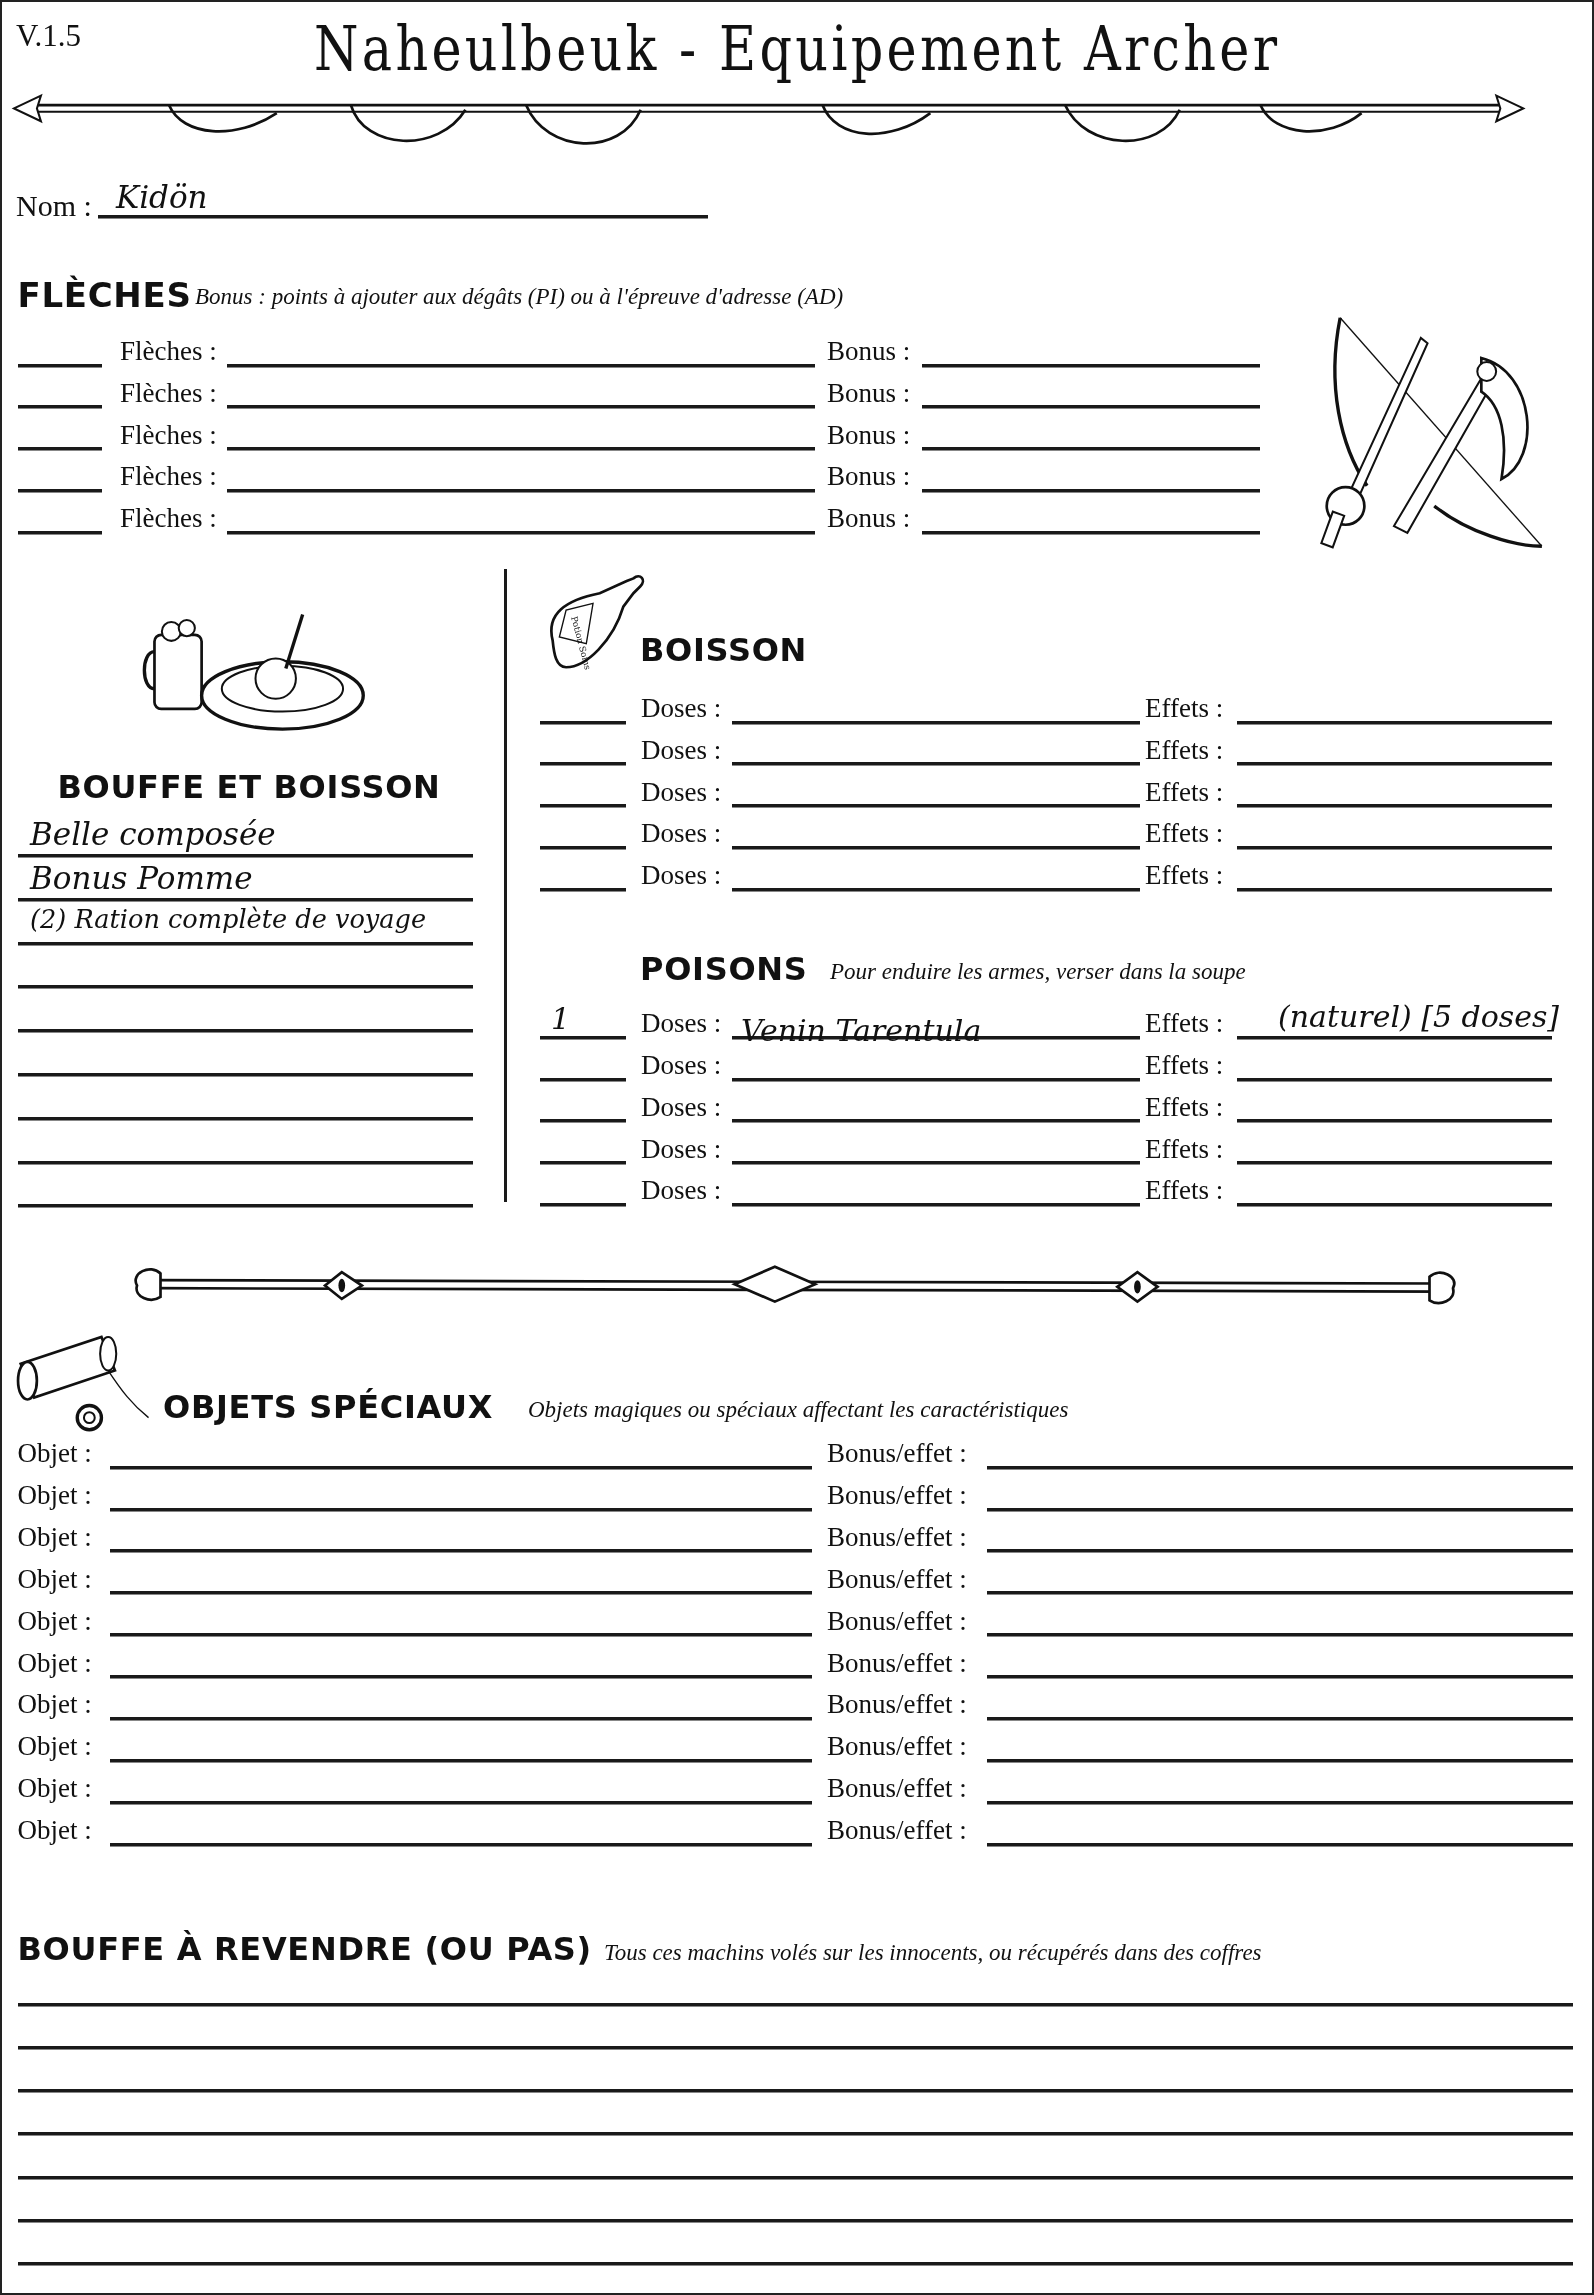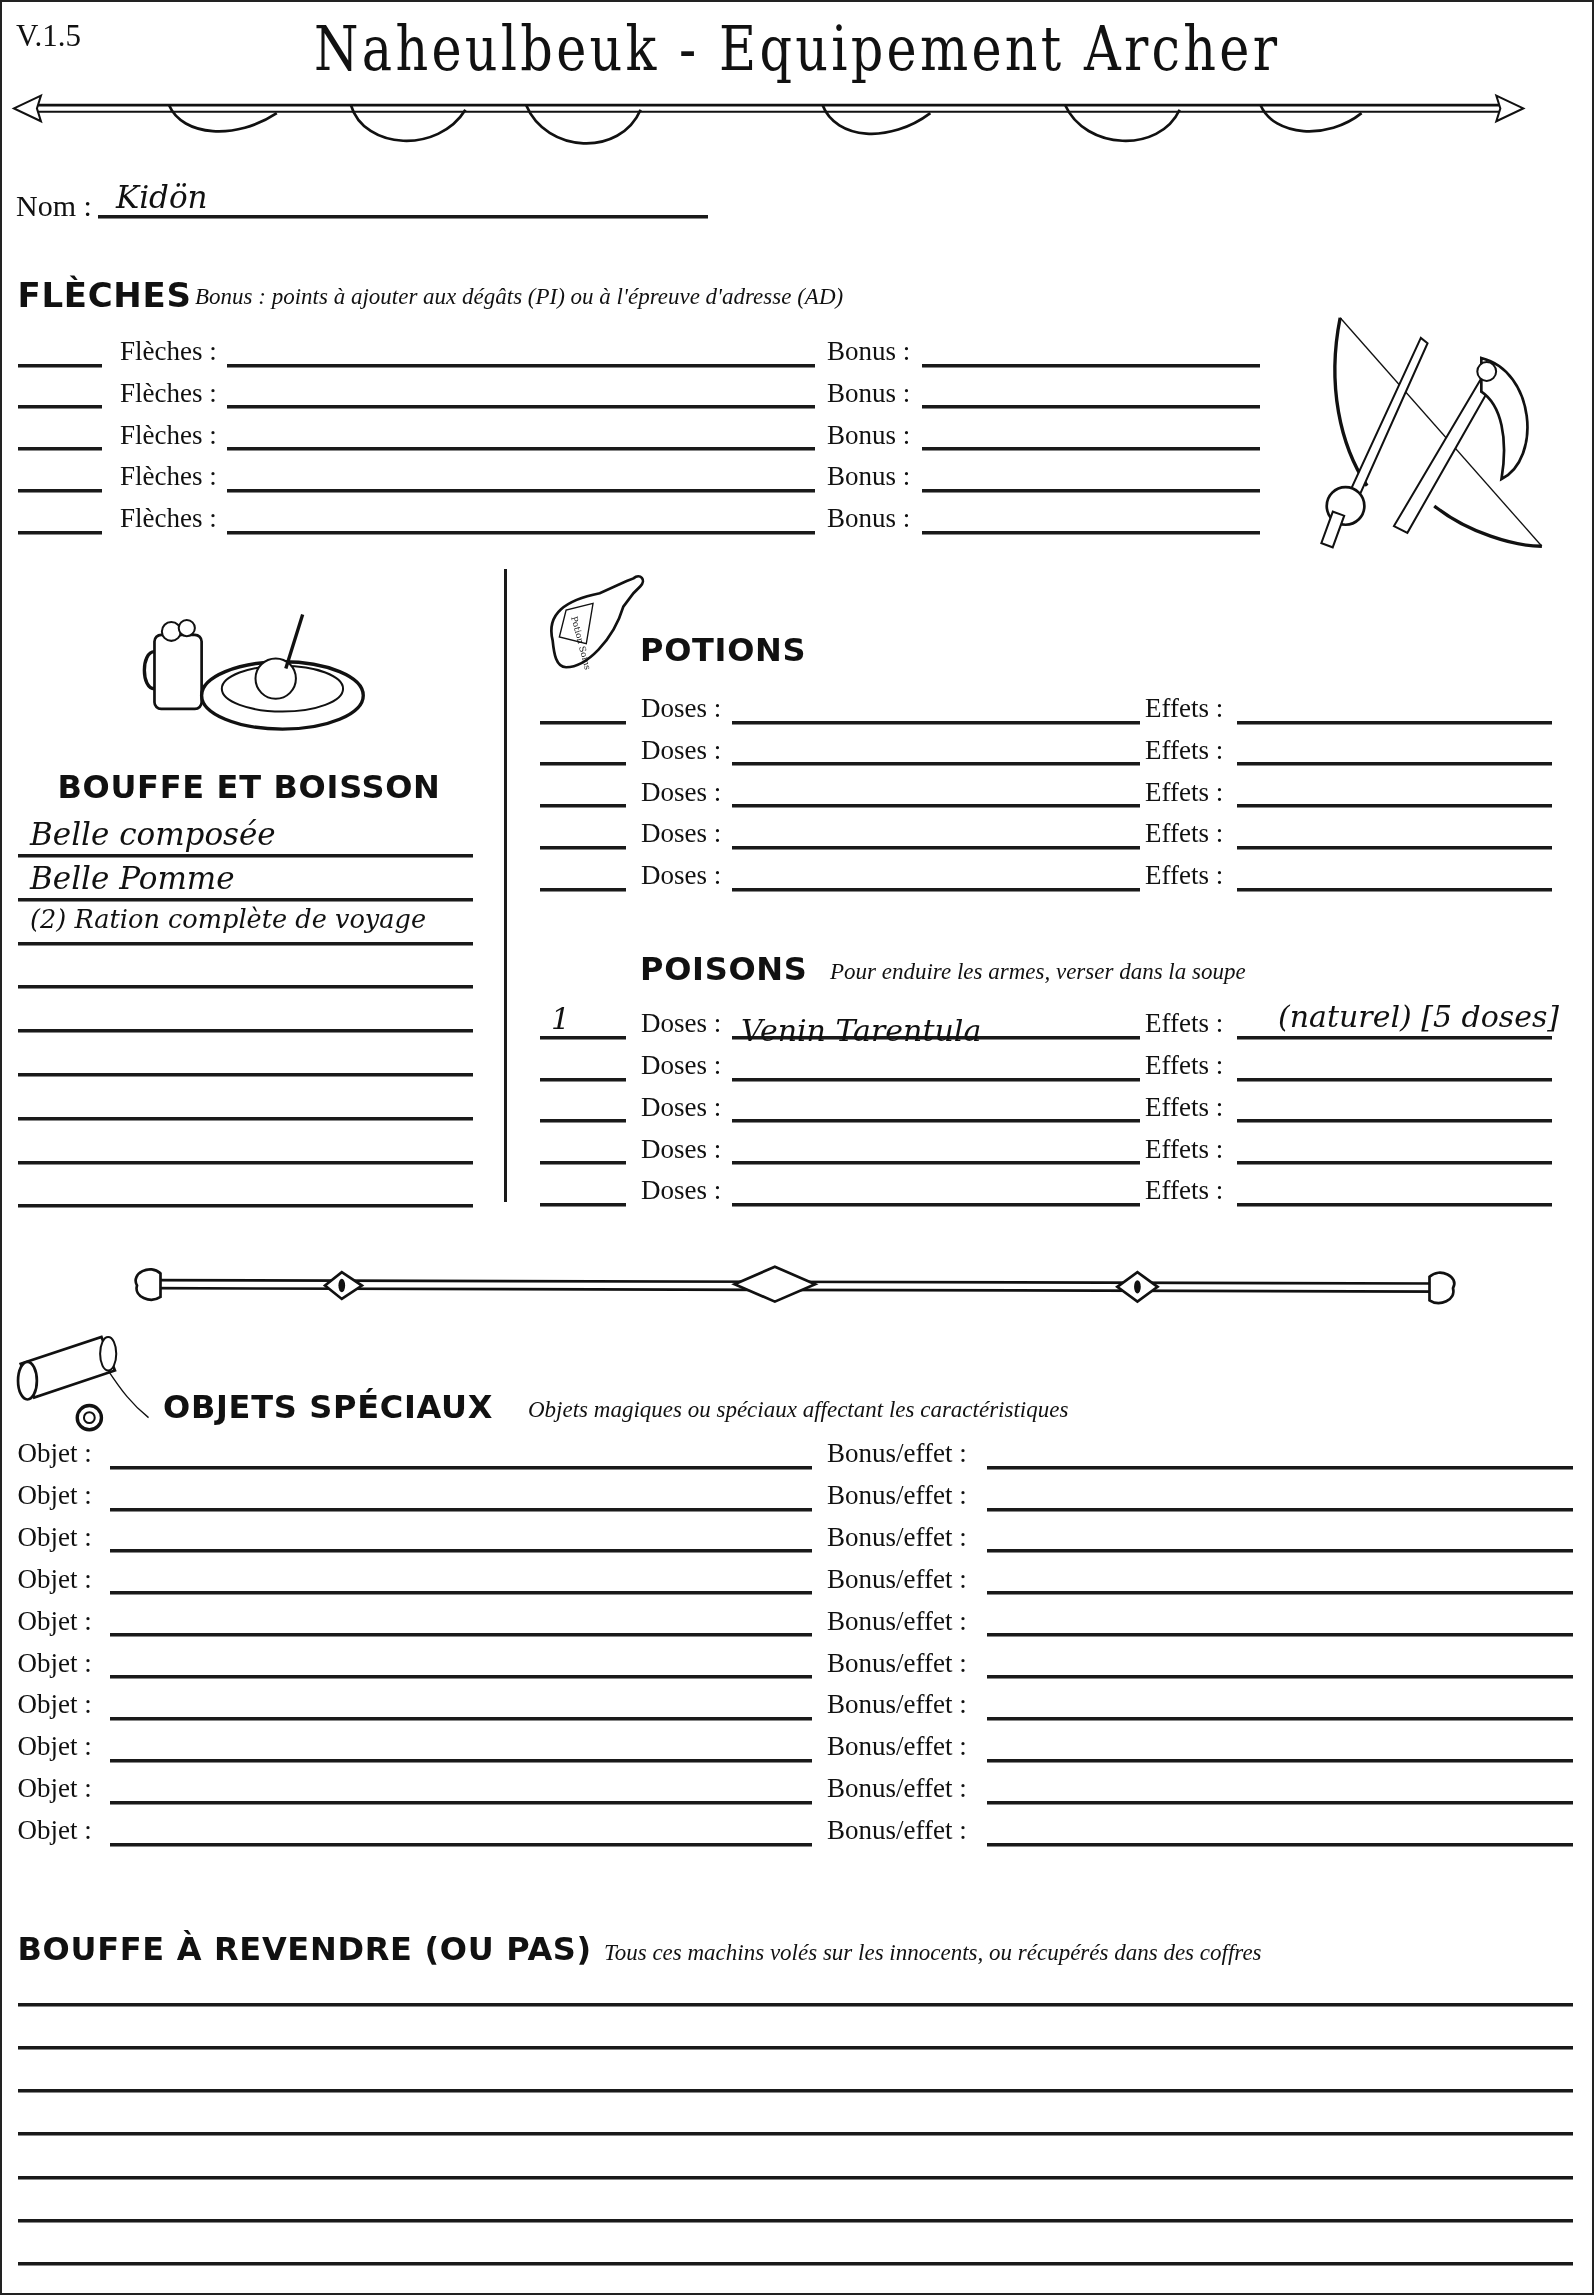--- a/index.html
+++ b/index.html
@@ -104,21 +104,21 @@
   <ellipse cx="210" cy="140" rx="120" ry="50" fill="#fff" stroke="#111" stroke-width="5"></ellipse>
   <ellipse cx="210" cy="130" rx="90" ry="34" fill="#fff" stroke="#111" stroke-width="3"></ellipse>
   <circle cx="200" cy="115" r="30" fill="#fff" stroke="#111" stroke-width="3"></circle>
   <line x1="240" y1="20" x2="215" y2="100" stroke="#111" stroke-width="5"></line>
 </svg>
 <div class="abs head" style="left:0; width:498px; top:768px; font-size:32px; text-align:center;">BOUFFE ET BOISSON</div>
 <div id="food-rows">
     <div class="line" style="left:18px; top:854px; width:455px;"></div>
     <div class="val" style="left:30px; top:819px; font-size:31px;">Belle composée</div>
     <div class="line" style="left:18px; top:898px; width:455px;"></div>
-    <div class="val" style="left:30px; top:863px; font-size:31px;">Belle Pomme</div>
+    <div class="val" style="left:30px; top:863px; font-size:31px;">Bonus Pomme</div>
     <div class="line" style="left:18px; top:942px; width:455px;"></div>
     <div class="val" style="left:30px; top:907px; font-size:25.6px;">(2) Ration complète de voyage</div>
     <div class="line" style="left:18px; top:985px; width:455px;"></div>
     <div class="val" style="left:30px; top:950px; font-size:31px;"></div>
     <div class="line" style="left:18px; top:1029px; width:455px;"></div>
     <div class="val" style="left:30px; top:994px; font-size:31px;"></div>
     <div class="line" style="left:18px; top:1073px; width:455px;"></div>
     <div class="val" style="left:30px; top:1038px; font-size:31px;"></div>
     <div class="line" style="left:18px; top:1117px; width:455px;"></div>
     <div class="val" style="left:30px; top:1082px; font-size:31px;"></div>
@@ -128,21 +128,21 @@
     <div class="val" style="left:30px; top:1169px; font-size:31px;"></div>
   </div>
 
 <div class="abs" style="left:504px; top:569px; width:3.4px; height:633px; background:#1a1a1a;"></div>
 
 <svg class="abs" style="left:539px; top:573px;" width="135" height="101" viewBox="0 0 200 150">
   <path d="M20,100 C10,60 40,40 90,30 L130,12 L140,8 C150,0 160,10 150,20 L140,30 L125,50 C110,100 70,140 40,140 C25,140 22,120 20,100 Z" fill="#fff" stroke="#111" stroke-width="4"></path>
   <path d="M30,95 L40,55 L80,45 L70,105 Z" fill="#fff" stroke="#111" stroke-width="2"></path>
   <text x="44" y="80" font-family="DejaVu Serif, serif" font-size="13" fill="#111" transform="rotate(75 55 75)">Potion Soins</text>
 </svg>
-<div class="abs head" style="left:640px; top:631px; font-size:32px;">POTIONS</div>
+<div class="abs head" style="left:640px; top:631px; font-size:32px;">BOISSON</div>
 <div id="potion-rows">
     <div class="line" style="left:540px; top:721px; width:86px;"></div>
     <div class="val" style="left:551px; top:688px;"></div>
     <div class="lbl" style="left:641px; top:695px;">Doses :</div>
     <div class="line" style="left:732px; top:721px; width:408px;"></div>
     <div class="val" style="left:741px; top:687px;"></div>
     <div class="lbl" style="left:1145px; top:695px;">Effets :</div>
     <div class="line" style="left:1237px; top:721px; width:315px;"></div>
     <div class="val" style="left:1239px; top:687px;"></div>
     <div class="line" style="left:540px; top:762px; width:86px;"></div>

